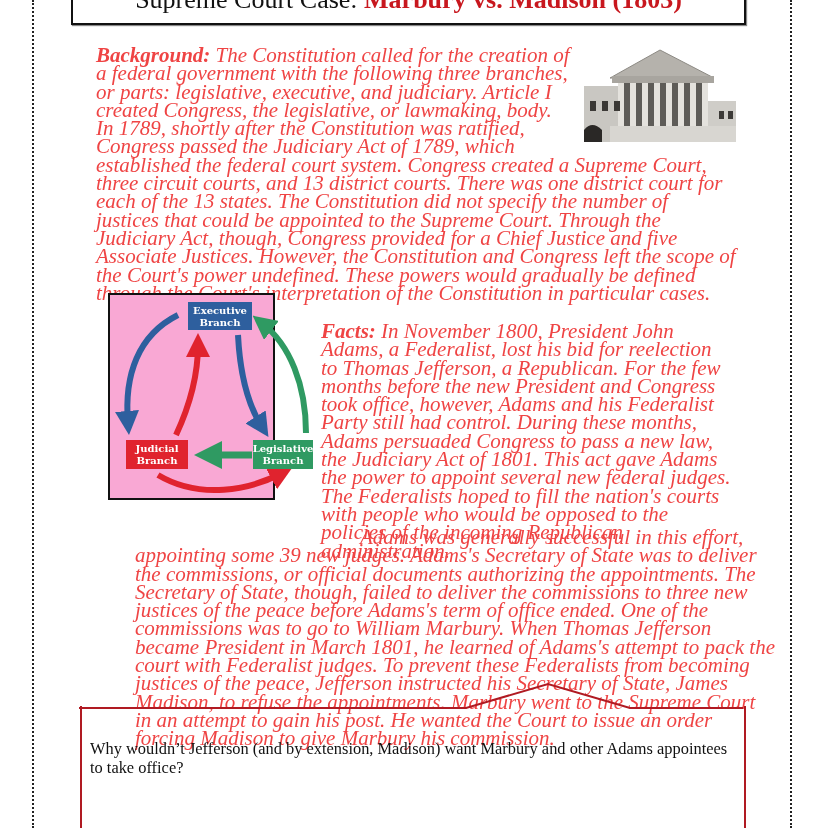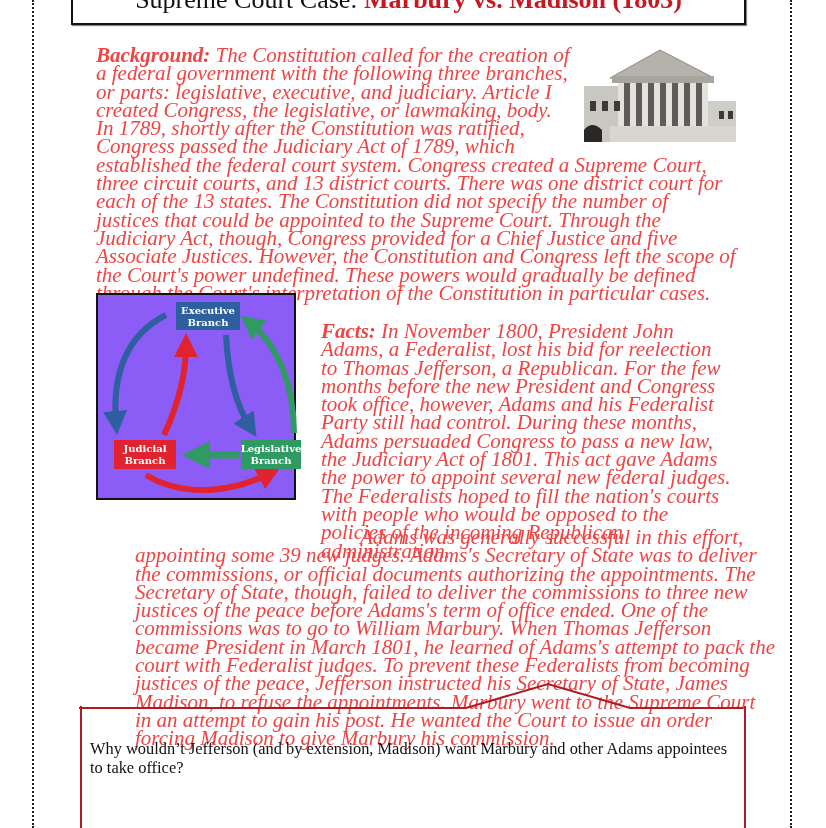--- a/index.html
+++ b/index.html
@@ -13,22 +13,22 @@
          border:2px solid #111; box-shadow:1px 1px 1px #888; background:#fff;
          font-family:"Liberation Serif", serif; font-size:26px; text-align:center;
          line-height:40px; white-space:nowrap; }
   .title-box .red { color:#c8171e; font-weight:bold; }
   .para { position:absolute; font-family:"Liberation Serif", serif; font-size:21px;
           line-height:18.3px; color:#ef4444;font-style:italic; }
   .para b { font-weight:bold; }
   .bg-text { left:96px; top:46px; width:640px; }
   .court-img { float:right; width:154px; height:96px; margin:0 0 4px 10px;
           position:relative; top:0; }
-  .diagram { position:absolute; left:96px; top:293px; width:200px; height:207px;
-          border:2.5px solid #111; background:#8b5cf6; box-sizing:border-box; }
+  .diagram { position:absolute; left:108px; top:293px; width:167px; height:207px;
+          border:2.5px solid #111; background:#f9a8d4; box-sizing:border-box; }
   .facts { left:321px; top:286px; width:410px;margin-top:36px; }
   .cont { left:96px; top:528px; width:640px; text-indent:225px;margin-left:39px; }
   .qbox { position:absolute; left:80px; top:706px; width:662px; height:140px;
           border-left:2px solid #b01a22; border-right:2px solid #b01a22; }
   .qbox-top { position:absolute; left:78px; top:678px; width:666px; height:32px; }
   .question { position:absolute; left:90px; top:739px; width:640px;
           font-family:"Liberation Serif", serif; font-size:16.4px; line-height:19px; }
 </style>
 </head>
 <body>

